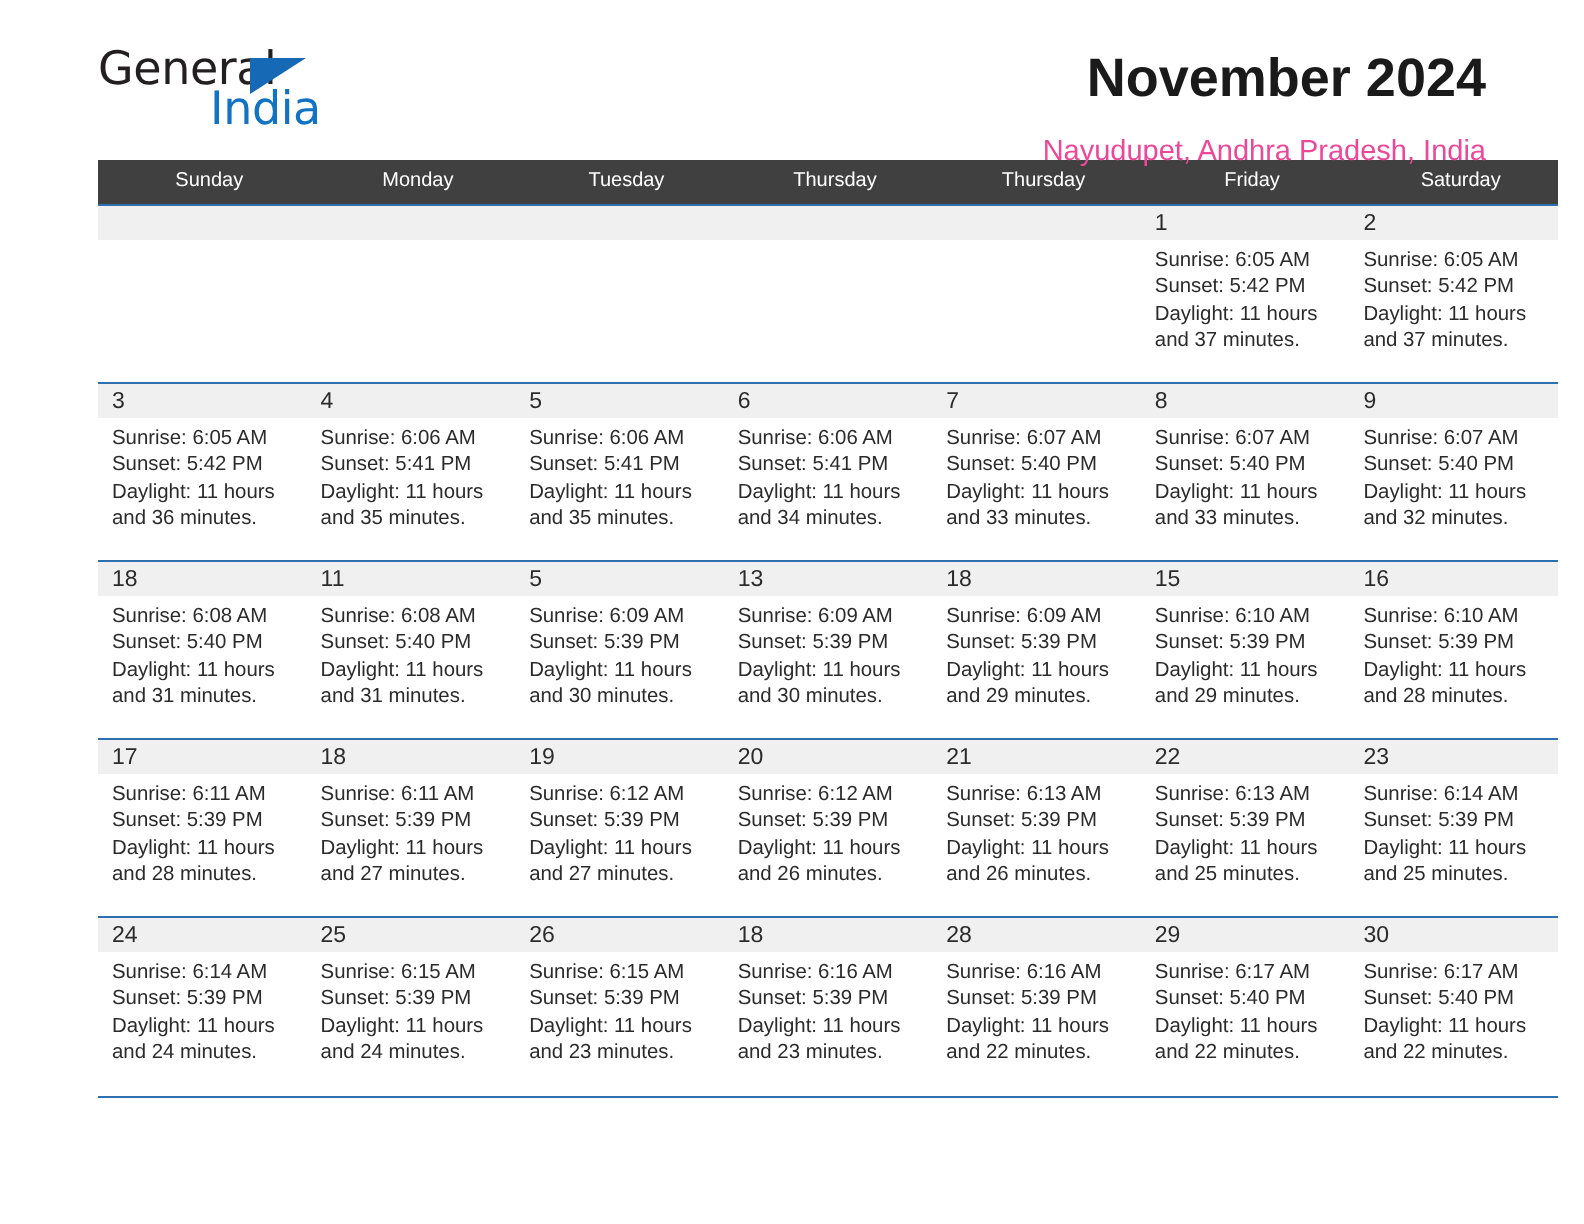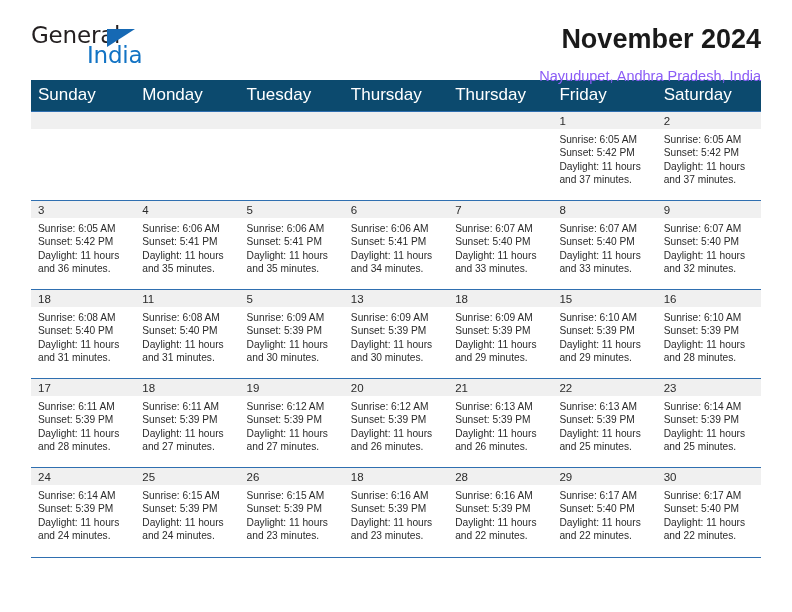--- a/index.html
+++ b/index.html
@@ -12,21 +12,21 @@
     width: 792px;
     height: 612px;
     font-family: "Liberation Sans", sans-serif;
     color: #222222;
     overflow: hidden;
   }
   .page {
     position: relative;
     width: 792px;
     height: 612px;
-    padding: 0 31px;
+    padding: 0 49px;
   }
 
   
   .header {
     display: flex;
     align-items: flex-start;
     justify-content: space-between;
     height: 72px;
     padding-top: 24px;
   }
@@ -71,38 +71,38 @@
   .cal-title {
     font-size: 27px;
     font-weight: 700;
     color: #1a1a1a;
     line-height: 1.15;
     font-family: "Liberation Sans", sans-serif;
   }
   .cal-subtitle {
     font-size: 14.5px;
     font-weight: 400;
-    color: #8b5cf6;
+    color: #ec4899;
     margin-top: 13px;
     line-height: 1.2;
   }
 
   
   .calendar {
     width: 730px;
     margin-top: 8px;
     border-collapse: collapse;
     table-layout: fixed;
   }
   .calendar th {
-    background: #0c4a6e;
+    background: #404040;
     color: #ffffff;
-    font-size: 17px;
+    font-size: 10px;
     font-weight: normal;
-    text-align: left;
+    text-align: center;
     padding: 5px 0 6px 7px;
     height: 22px;
     border: none;
   }
   .week-row td {
     vertical-align: top;
     padding: 0;
     border-top: 1px solid #2f6fb0;
     border-right: 0;
     height: 89px;

